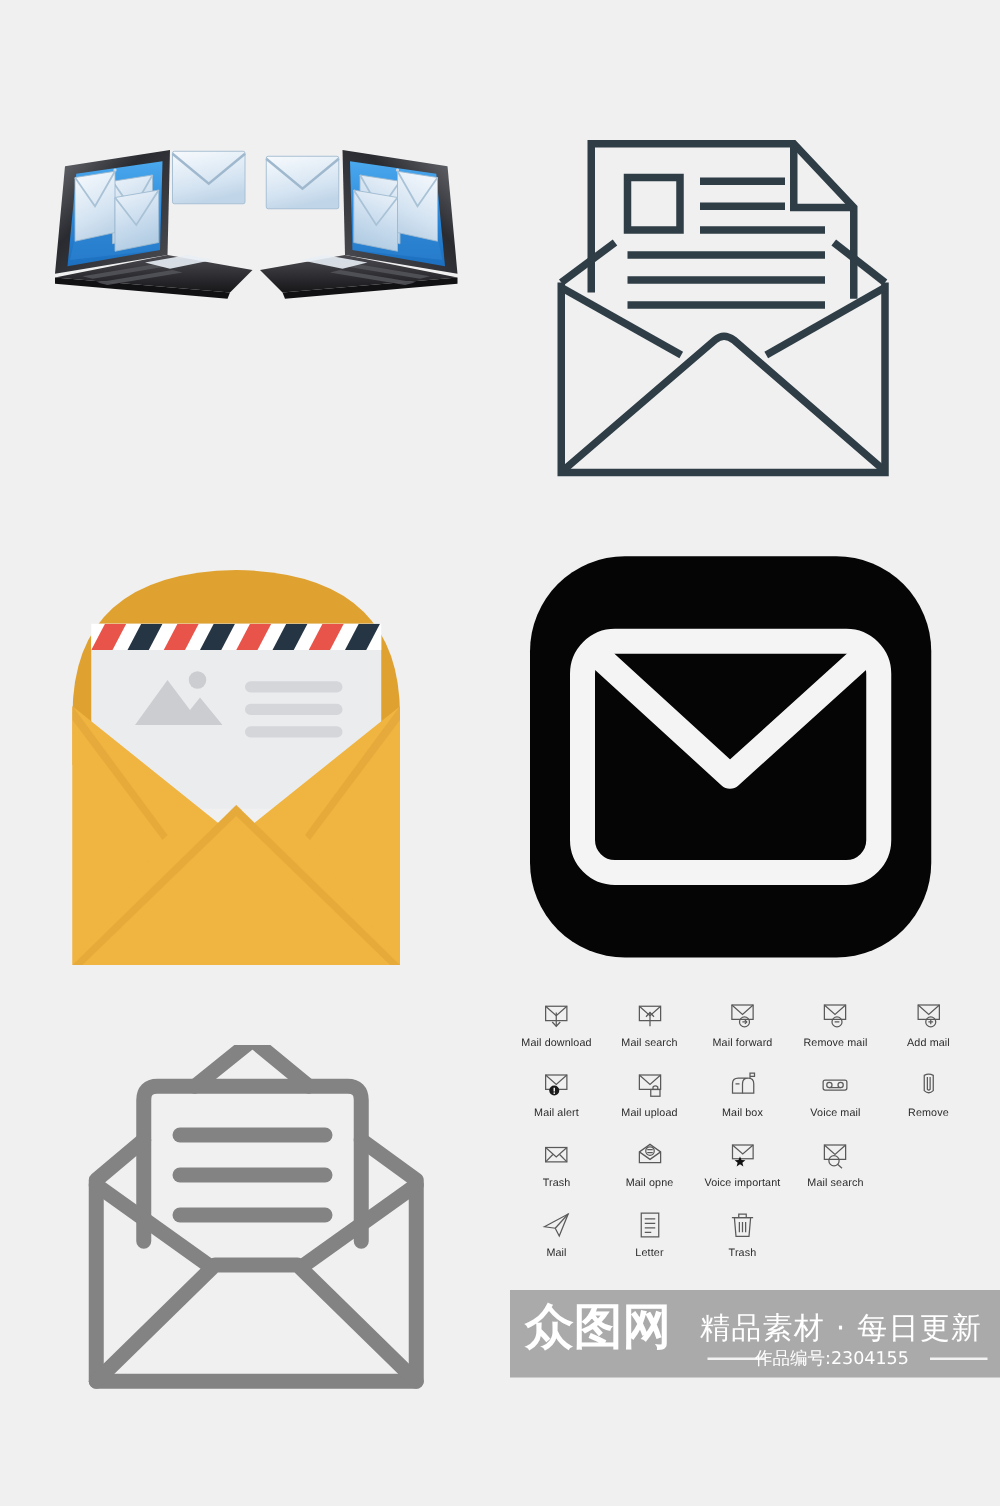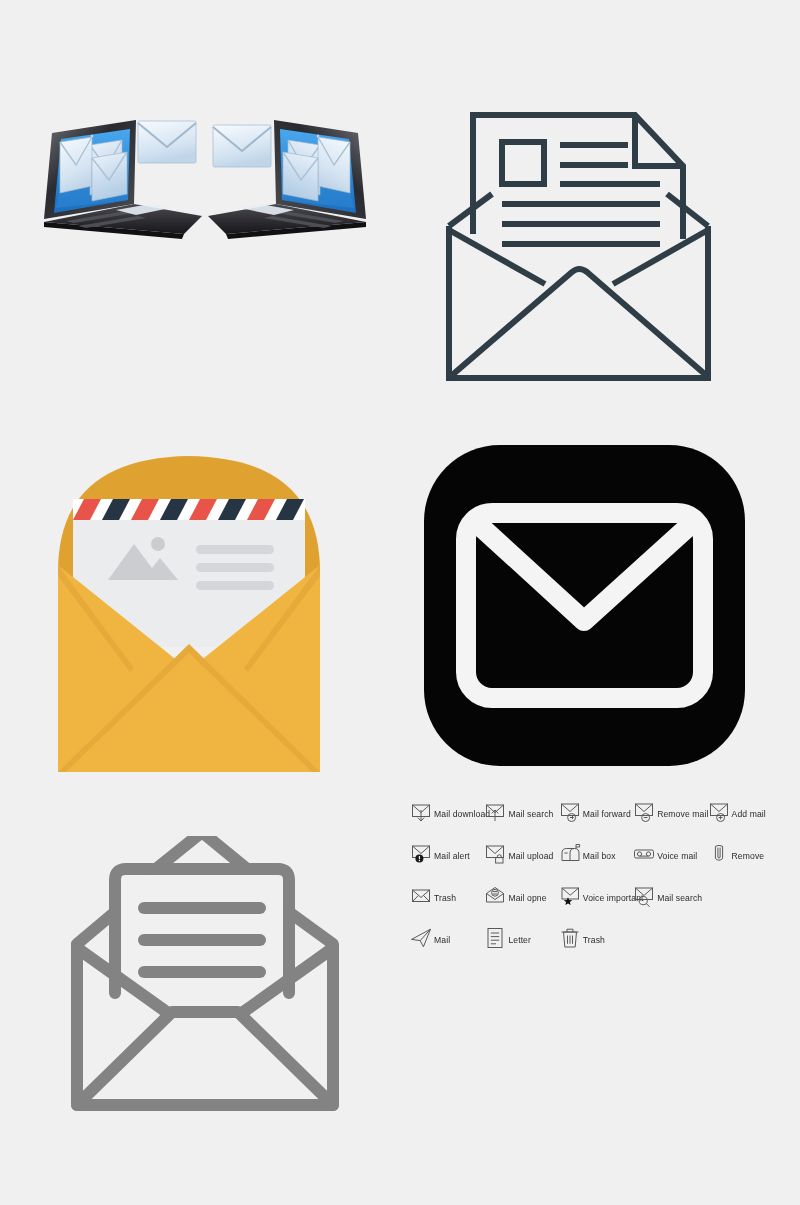--- a/index.html
+++ b/index.html
@@ -16,21 +16,21 @@
   }
 
   
   .cell { position: absolute; }
 
   
   .icon-grid { position: absolute; left: 408px; top: 795px; width: 392px; }
   .icon-row { display: flex; width: 392px; }
   .icon-cell {
     width: 74.4px;
-    display: flex; 
+    display: flex; flex-direction: column;
     align-items: center;
     padding-top: 4px;
   }
   .icon-box { width: 26px; height: 26px; position: relative; }
   .icon-label {
     margin-top: 4px;
     font-size: 8.6px;
     color: #2b2b2b;
     white-space: nowrap;
     letter-spacing: .1px;
@@ -536,14 +536,23 @@
           </svg>
         </div>
         <div class="icon-label">Trash</div>
       </div>
 
       <div class="icon-cell"></div>
       <div class="icon-cell"></div>
     </div>
   </div>
 
+  <div class="watermark">
+    <div class="wm-logo">
+      <span class="wm-glyph">众图网</span>
+    </div>
+    <div class="wm-tag">精品素材 · 每日更新</div>
+    <div class="wm-dash" style="left:158px;width:46px;"></div>
+    <div class="wm-dash" style="left:336px;width:46px;"></div>
+    <div class="wm-id">作品编号:2304155</div>
+  </div>
 
 </div>
 
 </body></html>

